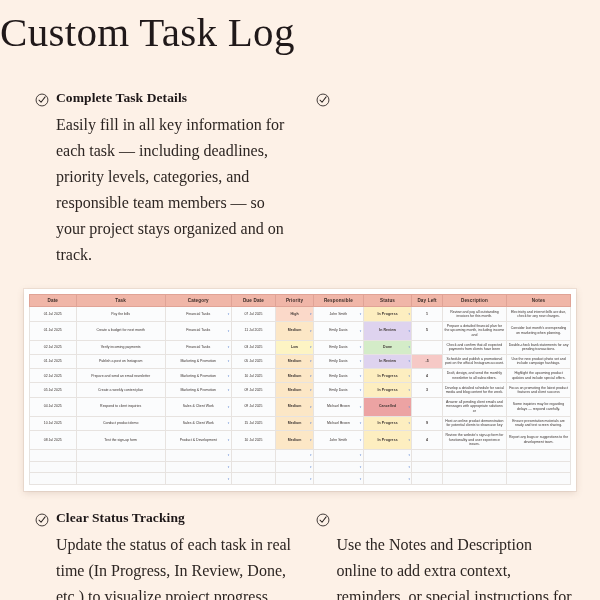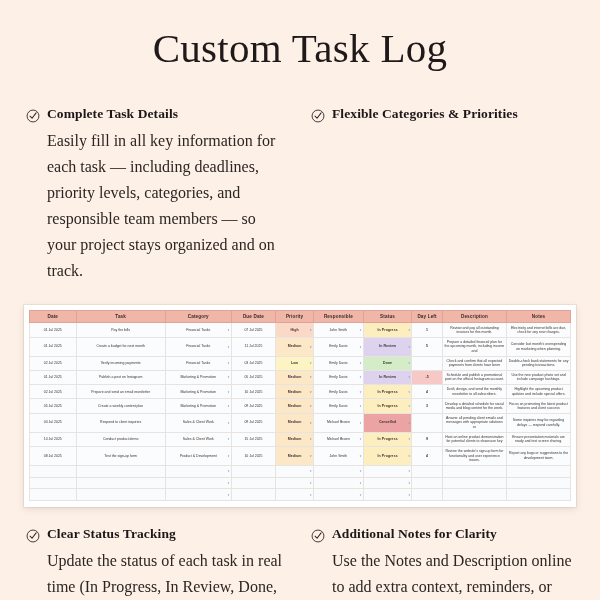--- a/index.html
+++ b/index.html
@@ -6,36 +6,37 @@
   body{
     width:600px;height:600px;overflow:hidden;
     background:#fdf1e7;
     font-family:"Liberation Serif", serif;
     color:#241f1d;
   }
   .page{position:relative;width:600px;height:600px;box-sizing:border-box;}
 
   
   .title{
-    text-align:center;
+    text-align:left;
     font-family:"Liberation Serif", serif;
     font-size:41px;
     font-weight:400;
     letter-spacing:.3px;
     color:#20191a;
-    padding-top:28px;
+    padding-top:12px;
     line-height:1;
   }
 
   
   .features{
     display:flex;
     padding:0 26px;
     box-sizing:border-box;
     column-gap:22px;
+    margin-left:9px;
   }
   .features.top{margin-top:38px;}
   .features.bottom{margin-top:20px;}
   .feature{width:50%;box-sizing:border-box;}
   .feat-head{
     display:flex;align-items:flex-start;column-gap:7px;
   }
   .check-icon{
     flex:0 0 auto;
     width:14px;height:14px;margin-top:2px;
@@ -153,21 +154,20 @@
     </div>
 
     <div class="feature">
       <div class="feat-head">
         <span class="check-icon">
           <svg width="14" height="14" viewBox="0 0 16 16">
             <circle cx="8" cy="8" r="6.8" fill="none" stroke="#2b2523" stroke-width="1"></circle>
             <path d="M4.6 8.2 L6.9 10.6 L11.6 4.4" fill="none" stroke="#2b2523" stroke-width="1.15" stroke-linecap="round" stroke-linejoin="round"></path>
           </svg>
         </span>
-        <span class="feat-title">Flexible Categories &amp; Priorities</span>
       </div>
     </div>
   </div>
 
   <div class="sheet-wrap">
     <table class="sheet">
       <colgroup>
         <col class="c-date">
           <col class="c-task">
           <col class="c-cat">
@@ -435,20 +435,19 @@
     </div>
 
     <div class="feature">
       <div class="feat-head">
         <span class="check-icon">
           <svg width="14" height="14" viewBox="0 0 16 16">
             <circle cx="8" cy="8" r="6.8" fill="none" stroke="#2b2523" stroke-width="1"></circle>
             <path d="M4.6 8.2 L6.9 10.6 L11.6 4.4" fill="none" stroke="#2b2523" stroke-width="1.15" stroke-linecap="round" stroke-linejoin="round"></path>
           </svg>
         </span>
-        <span class="feat-title">Additional Notes for Clarity</span>
       </div>
       <div class="feat-body">Use the Notes and Description online to add extra context, reminders, or special instructions for each task — ensuring everyone is aligned and no detail is missed.</div>
     </div>
   </div>
 
 
 </div>
 
 </body></html>

